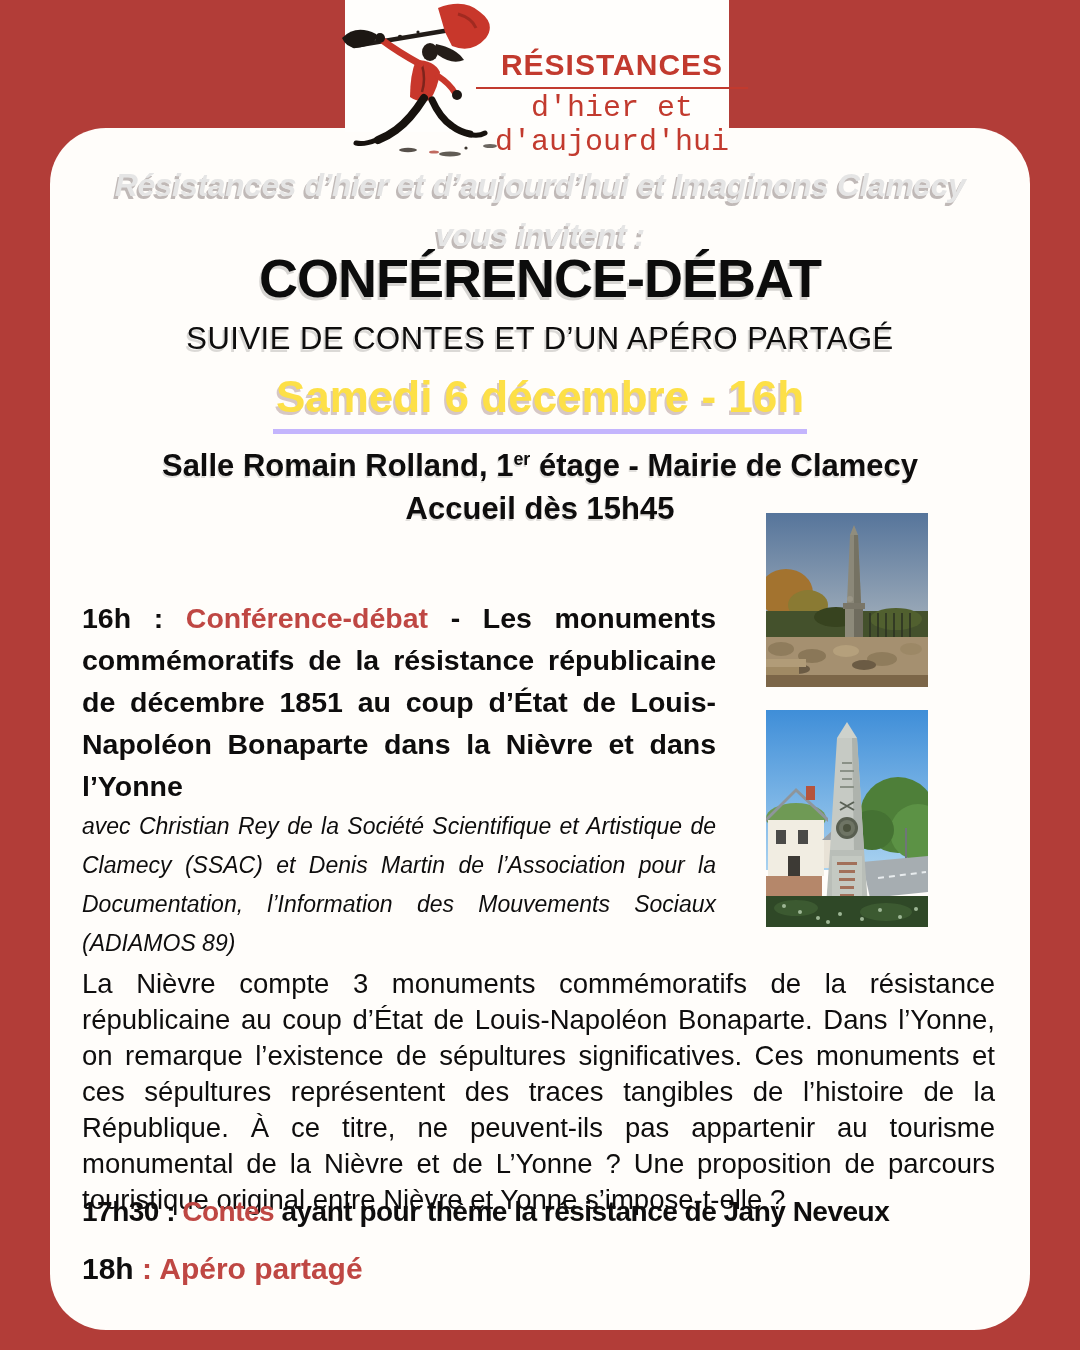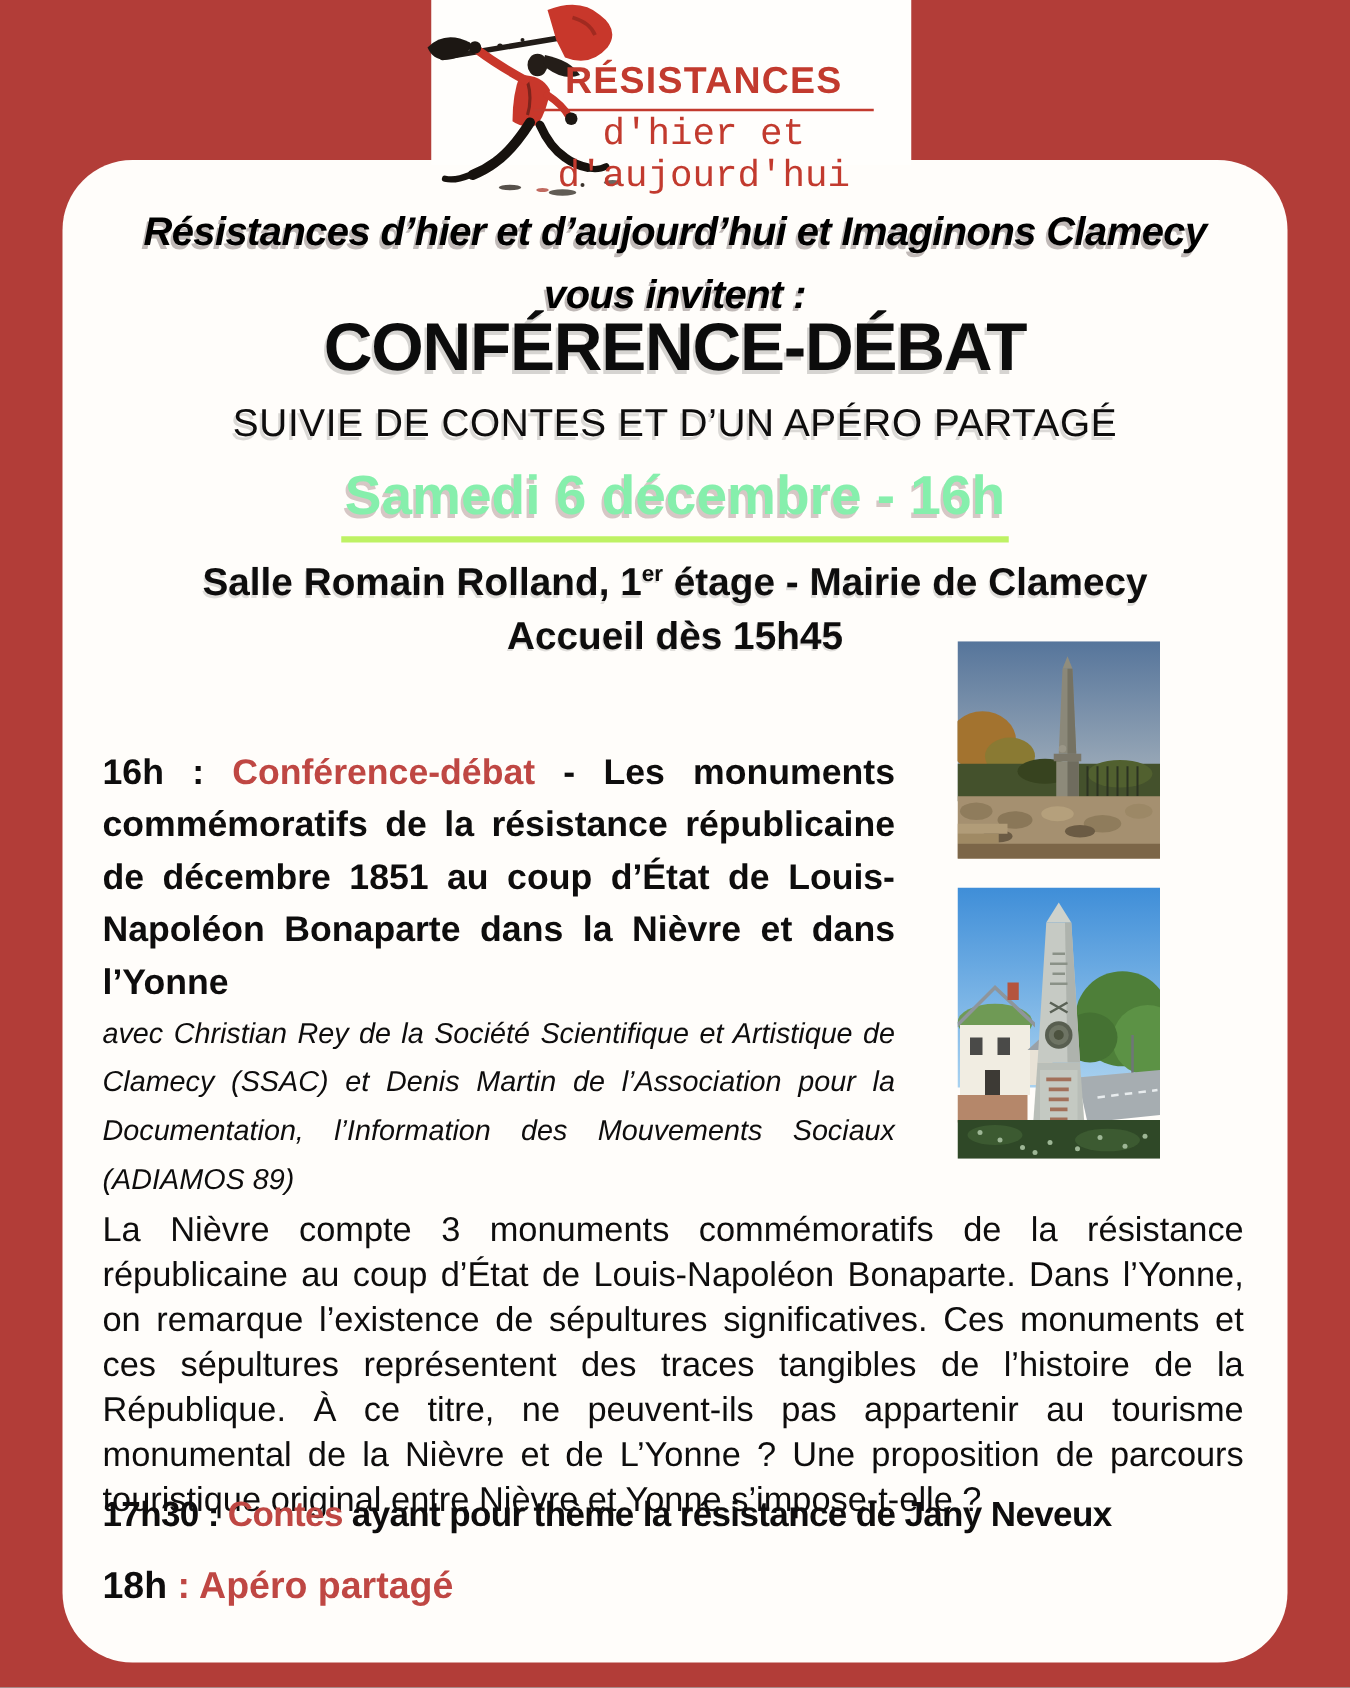--- a/index.html
+++ b/index.html
@@ -11,45 +11,45 @@
   .card{
     position:absolute;left:50px;top:128px;width:980px;height:1202px;
     background:#fffdfa;border-radius:56px;
   }
   .logo-band{
     position:absolute;left:345px;top:0;width:384px;height:132px;
     background:#fffefc;
   }
   .figure-svg{position:absolute;left:338px;top:2px;}
   .logo-text{
-    position:absolute;left:427px;top:48px;width:272px;text-align:center;
+    position:absolute;left:476px;top:48px;width:272px;text-align:center;
     color:#c23a2e;
   }
   .logo-title{font-weight:bold;font-size:30px;letter-spacing:1px;}
   .logo-rule{border:0;border-top:2px solid #c23a2e;margin:5px 0 2px;}
   .logo-sub{font-size:30px;font-family:Liberation Mono, monospace;}
 
   .centered{position:absolute;left:50px;width:980px;text-align:center;}
   .intro{
     top:160px;font-style:italic;font-weight:bold;font-size:32px;line-height:50px;
-    color:#000000;letter-spacing:-0.5px;
+    color:#e5e5e5;letter-spacing:-0.5px;
     text-shadow:-2px 3px 0 rgba(60,45,44,0.32);
   }
   .title{
     top:247px;font-size:54px;font-weight:bold;letter-spacing:-1px;color:#0c0c0c;
     text-shadow:-2px 3px 0 rgba(0,0,0,0.16);
   }
   .subtitle{
     top:321px;font-size:31px;font-weight:normal;letter-spacing:0.5px;
     text-shadow:-2px 3px 0 rgba(0,0,0,0.14);
   }
   .date-wrap{top:372px;}
   .date{
-    display:inline-block;font-size:44px;font-weight:bold;color:#86efac;
-    border-bottom:5px solid #bef264;padding:0 3px 7px;
+    display:inline-block;font-size:44px;font-weight:bold;color:#fde047;
+    border-bottom:5px solid #c4b5fd;padding:0 3px 7px;
     text-shadow:-2px 3px 0 rgba(90,40,38,0.25);
   }
   .venue{top:448px;font-size:31px;font-weight:bold;text-shadow:-1px 2px 0 rgba(0,0,0,0.12);}
   .venue sup{font-size:0.58em;}
   .welcome{top:491px;font-size:31px;font-weight:bold;text-shadow:-1px 2px 0 rgba(0,0,0,0.12);}
 
   .conf{
     position:absolute;left:82px;top:568px;width:634px;
     font-size:28.5px;line-height:42px;font-weight:bold;text-align:justify;
   }

